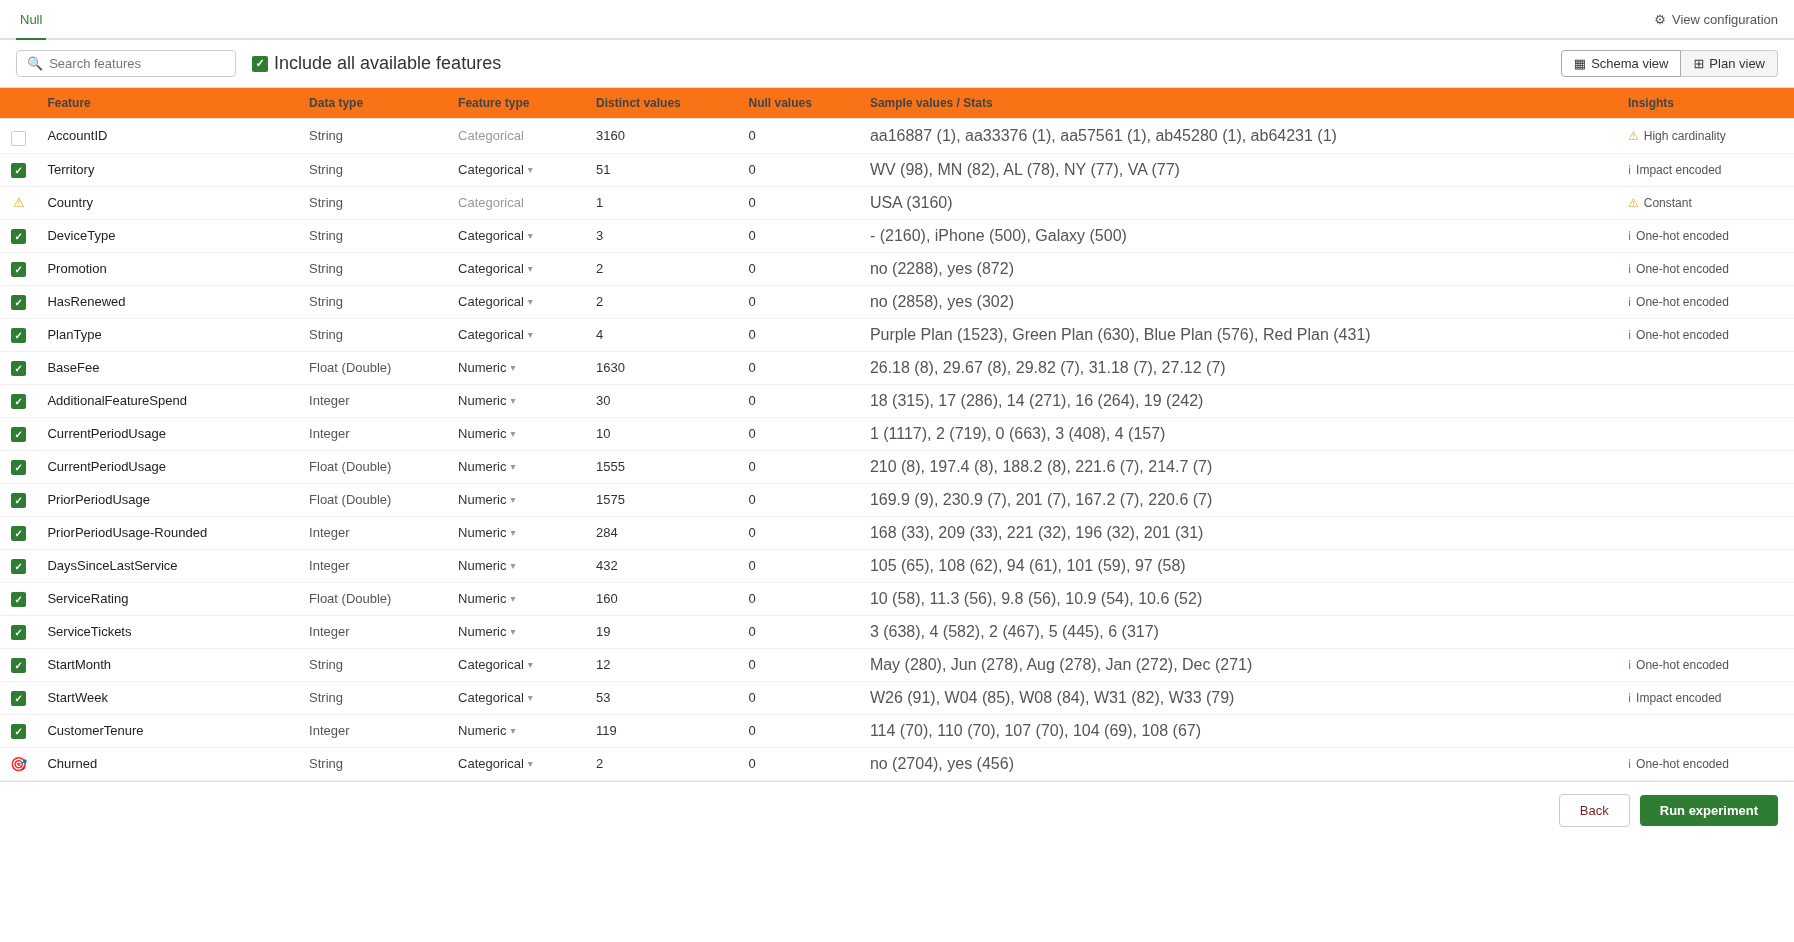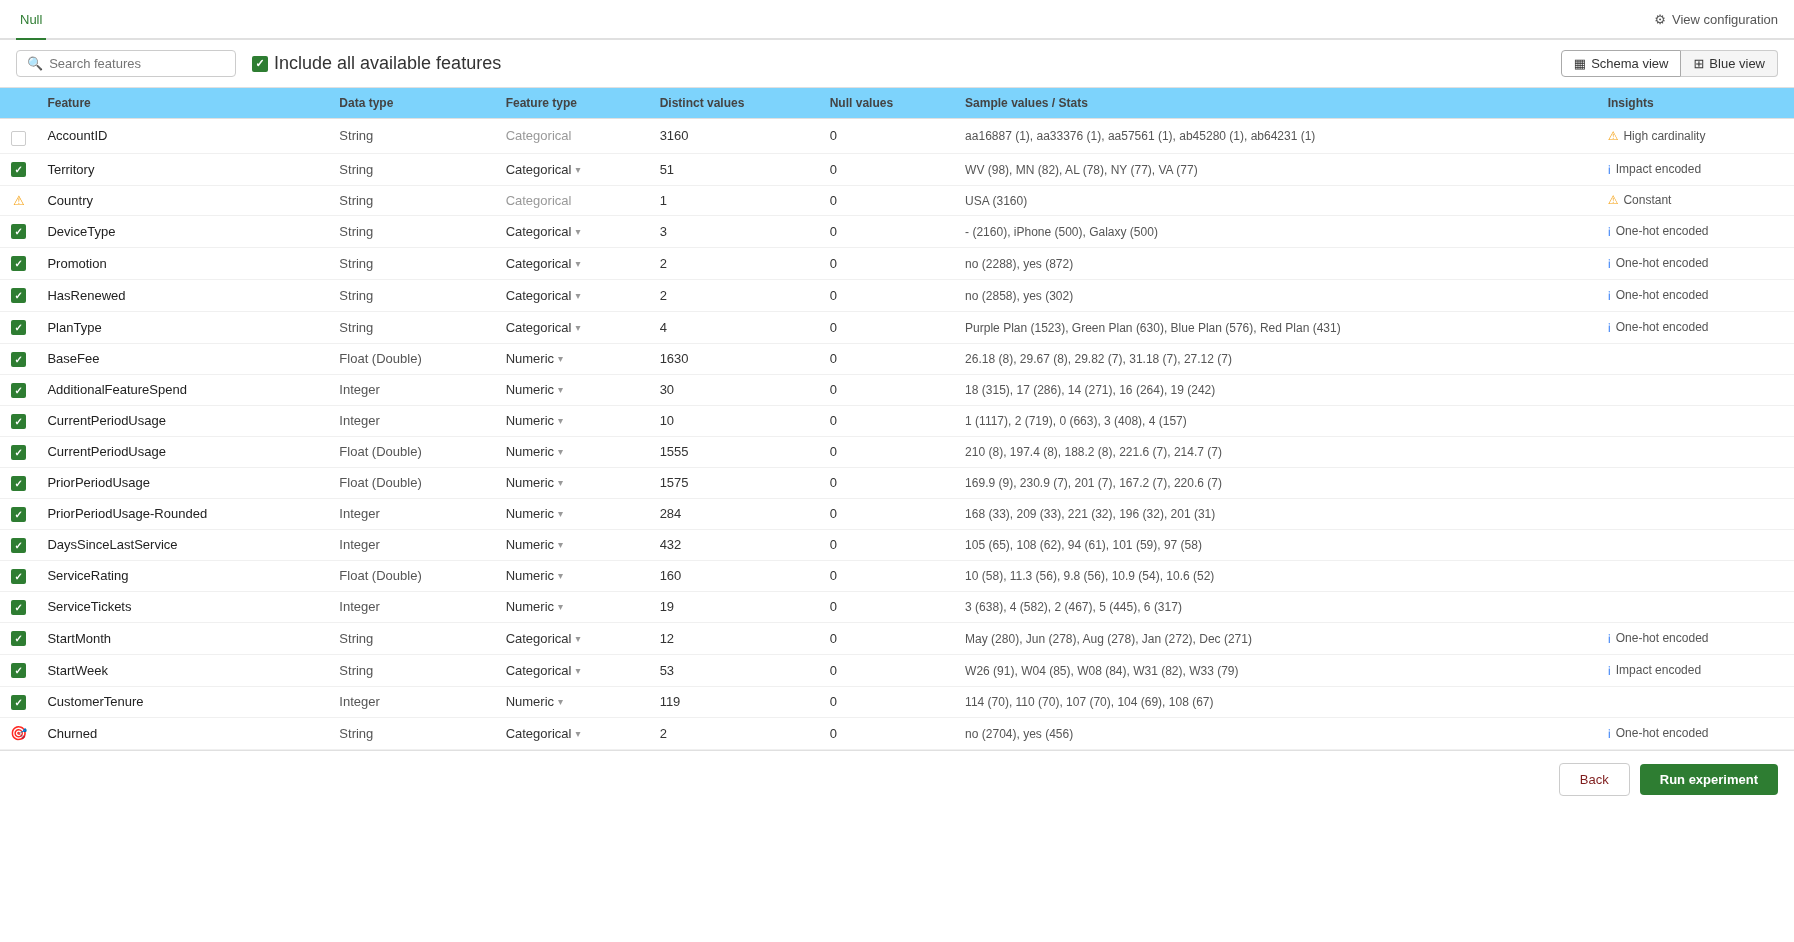--- a/index.html
+++ b/index.html
@@ -47,21 +47,21 @@
       padding: 5px 12px; font-size: 13px; cursor: pointer;
       border: 1px solid #ccc; background: #f5f5f5; color: #333;
     }
     .view-btn.active { background: #fff; border-color: #aaa; }
     .view-btn:first-child { border-radius: 4px 0 0 4px; }
     .view-btn:last-child { border-radius: 0 4px 4px 0; border-left: none; }
 
     .table-container { overflow-y: auto; max-height: 800px; }
     table { width: 100%; border-collapse: collapse; }
     thead th {
-      background: #7dd3fc; border-bottom: 1px solid #e0e0e0;
+      background: #f97316; border-bottom: 1px solid #e0e0e0;
       padding: 8px 10px; text-align: left; font-weight: 600;
       font-size: 12px; color: #444; white-space: nowrap;
       position: sticky; top: 0; z-index: 1;
     }
     tbody tr { border-bottom: 1px solid #f0f0f0; }
     tbody td { padding: 7px 10px; font-size: 13px; vertical-align: middle; }
 
     .cb-cell { width: 36px; text-align: center; }
     .row-checkbox {
       width: 15px; height: 15px; background: #2e7d32; border-radius: 2px;
@@ -75,21 +75,21 @@
 
     .feature-name { font-weight: 500; color: #222; }
     .data-type { color: #555; }
     .feature-type-cell { display: flex; align-items: center; gap: 4px; }
     .feature-type-text { color: #999; }
     .feature-type-active { color: #333; }
     .chevron { color: #999; font-size: 10px; }
 
     .distinct-val { color: #333; }
     .null-val { color: #333; }
-    .sample-val { color: #555; font-size: 12px; }
+    .sample-val { color: #555; font-size: 16px; }
 
     .insight-badge {
       display: flex; align-items: center; gap: 5px; font-size: 12px;
     }
     .insight-icon-warn { color: #f59e0b; }
     .insight-icon-info { color: #3b82f6; }
     .insight-text { color: #555; }
 
     .bottom-bar {
       display: flex; justify-content: flex-end; align-items: center;
@@ -126,21 +126,21 @@
       <span>Include all available features</span>
     </label>
   </div>
   <div class="toolbar-right">
     <button class="view-btn active">
       <span>▦</span>
       <span>Schema view</span>
     </button>
     <button class="view-btn">
       <span>⊞</span>
-      <span>Blue view</span>
+      <span>Plan view</span>
     </button>
   </div>
 </div>
 
 <div class="table-container">
   <table>
     <thead>
       <tr>
         <th class="cb-cell"></th>
         <th>Feature</th>

